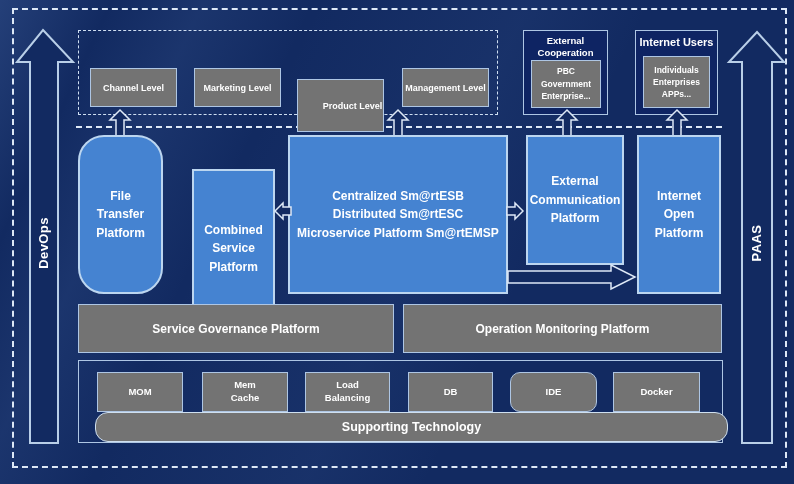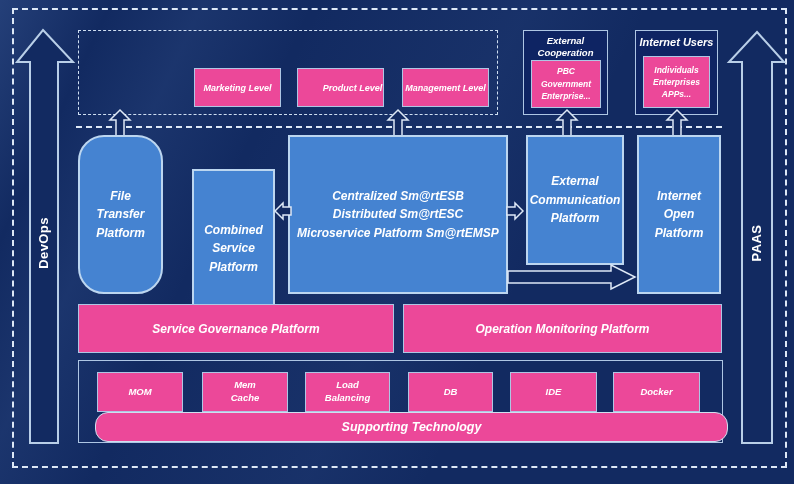--- a/index.html
+++ b/index.html
@@ -7,24 +7,24 @@
     position:relative;width:794px;height:484px;overflow:hidden;
     font-family:"Liberation Sans",sans-serif;color:#fff;
     background:
       linear-gradient(115deg, rgba(110,150,215,.20) 0%, rgba(110,150,215,0) 11%,
         rgba(110,150,215,.10) 20%, rgba(110,150,215,0) 31%,
         rgba(110,150,215,.07) 52%, rgba(110,150,215,0) 64%),
       #122a61;
   }
   .abs{position:absolute;box-sizing:border-box;}
   .flex{display:flex;align-items:center;justify-content:center;text-align:center;}
-  .txt{white-space:pre-line;font-weight:bold;color:#fff;font-style:italic;}
+  .txt{white-space:pre-line;font-weight:bold;color:#fff;}
   .dashed-outer{border:2px dashed #dde8f6;}
   .dashed-fine{border:1.5px dashed #cfdff2;}
-  .dark-box{background:#ec4899;border:1.5px solid #aec6e4;}
+  .dark-box{background:#737373;border:1.5px solid #aec6e4;}
   .light-box{background:#4583d1;border:2px solid #bcd6f0;}
   .midline{border-top:2px dashed #dde8f6;height:0;}
   .lvl .txt{font-size:9px;}
   .plat .txt{font-size:12px;line-height:1.55;}
   .gov .txt{font-size:12px;}
   .tech .txt{font-size:9.5px;line-height:1.35;}
   .bar .txt{font-size:12.5px;}
   .small-title{font-weight:bold;line-height:1.25;}
   .vlabel{font-weight:bold;font-size:13px;letter-spacing:.4px;text-align:center;
           transform:rotate(-90deg);}
@@ -34,24 +34,27 @@
 <body>
 
 <div class="canvas">
 
   <div class="abs dashed-outer" style="left:12px;top:8px;width:775px;height:460px;"></div>
 
   <div class="abs dashed-fine" style="left:78px;top:30px;width:420px;height:85px;"></div>
 
   <div class="abs midline" style="left:76px;top:126px;width:646px;"></div>
 
+  <div class="abs flex dark-box lvl" style="left:90px;top:68px;width:87px;height:39px;">
+    <span class="txt">Channel Level</span>
+  </div>
   <div class="abs flex dark-box lvl" style="left:194px;top:68px;width:87px;height:39px;">
     <span class="txt">Marketing Level</span>
   </div>
-  <div class="abs flex dark-box lvl" style="left:297px;top:68px;width:87px;height:39px;padding-left:24px;">
+  <div class="abs flex dark-box lvl" style="left:297px;top:79px;width:87px;height:53px;padding-left:24px;">
     <span class="txt">Product Level</span>
   </div>
   <div class="abs flex dark-box lvl" style="left:402px;top:68px;width:87px;height:39px;">
     <span class="txt">Management Level</span>
   </div>
 
   <div class="abs dark-box" style="left:523px;top:30px;width:85px;height:85px;background:#0e2463;">
     <div class="abs flex" style="left:0;top:2px;width:100%;height:28px;">
       <span class="txt small-title" style="font-size:9.5px;">External
 Cooperation</span>
@@ -138,21 +141,21 @@
     <span class="txt">Mem
 Cache</span>
   </div>
   <div class="abs flex dark-box tech" style="left:305px;top:372px;width:85px;height:40px;">
     <span class="txt">Load
 Balancing</span>
   </div>
   <div class="abs flex dark-box tech" style="left:408px;top:372px;width:85px;height:40px;">
     <span class="txt">DB</span>
   </div>
-  <div class="abs flex dark-box tech" style="left:510px;top:372px;width:87px;height:40px;">
+  <div class="abs flex dark-box tech" style="left:510px;top:372px;width:87px;height:40px;border-radius:10px;">
     <span class="txt">IDE</span>
   </div>
   <div class="abs flex dark-box tech" style="left:613px;top:372px;width:87px;height:40px;">
     <span class="txt">Docker</span>
   </div>
 
   <div class="abs flex dark-box bar" style="left:95px;top:412px;width:633px;height:30px;border-color:#cfe0f0;border-radius:13px;">
     <span class="txt">Supporting Technology</span>
   </div>
 

